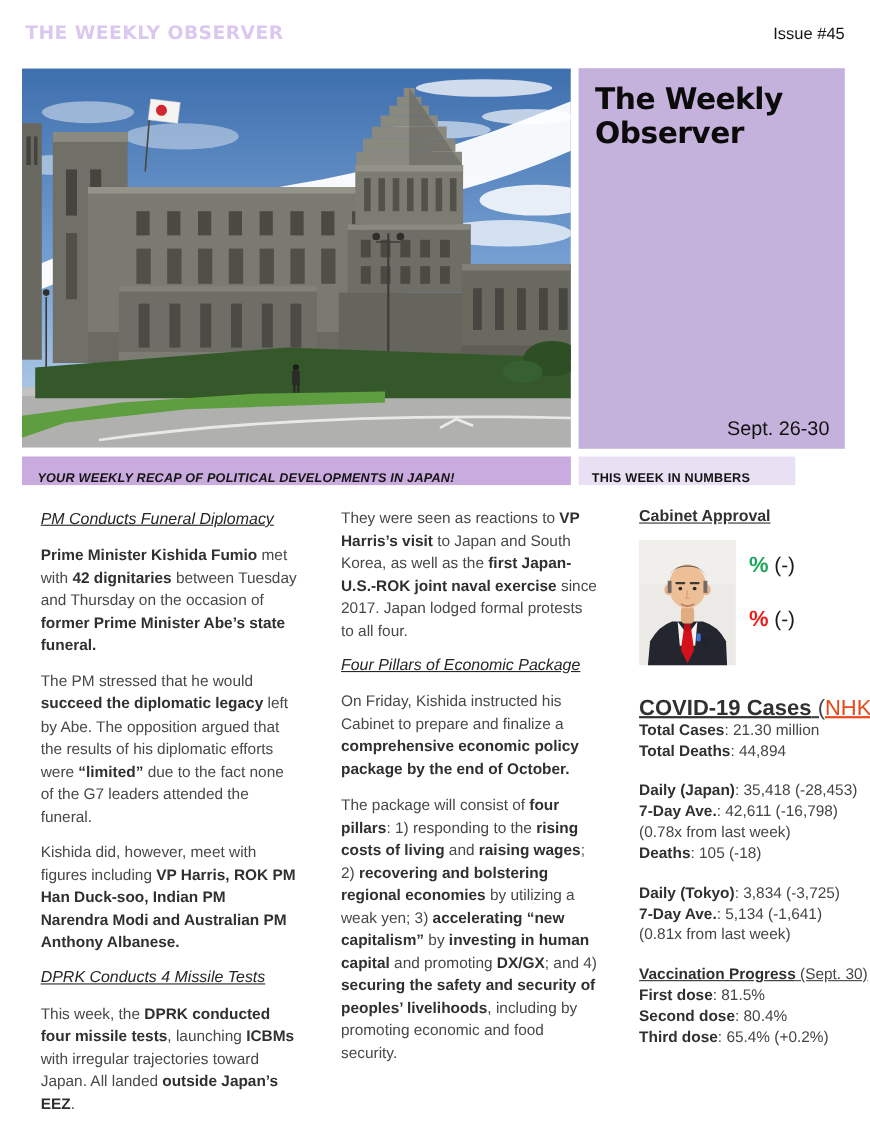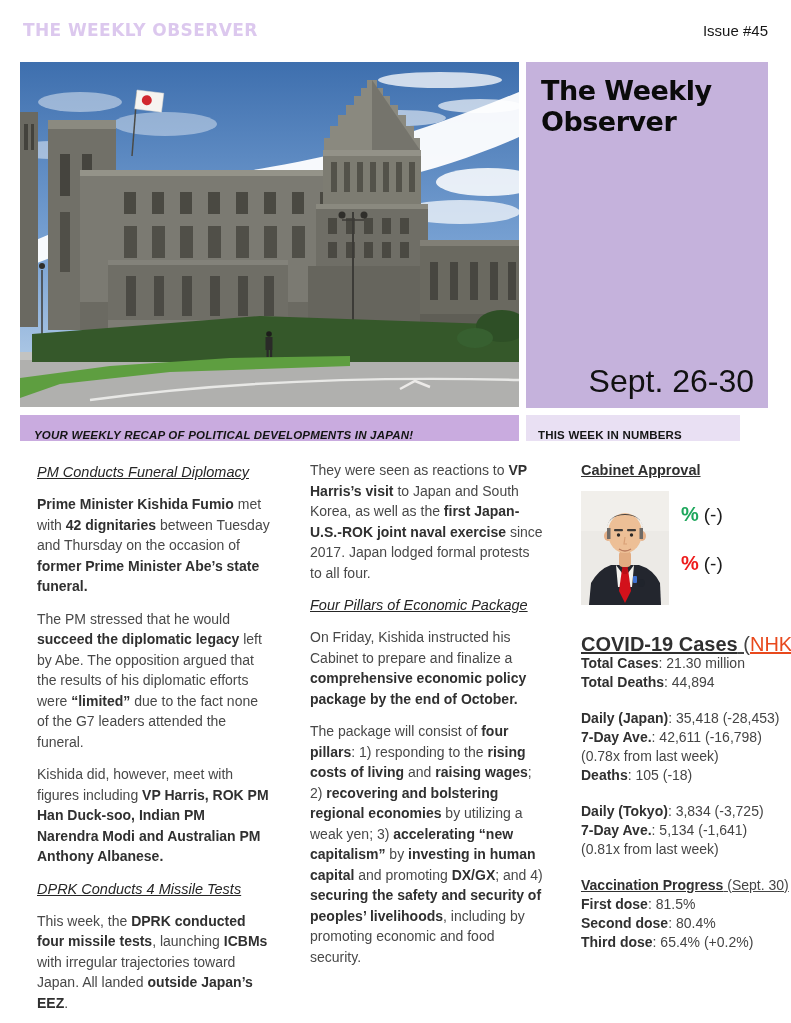--- a/index.html
+++ b/index.html
@@ -12,27 +12,27 @@
   .issue{position:absolute;right:23px;top:22px;font-size:15px;color:#161616;text-align:right;}
 
   
   .hero{position:absolute;left:20px;top:62px;width:499px;height:345px;overflow:hidden;}
   .hero svg{display:block;}
 
   
   .panel{position:absolute;left:526px;top:62px;width:242px;height:346px;background:#c5b2dc;}
   .panel h1{margin:0;padding:14px 12px 0 15px;font-family:"DejaVu Sans",sans-serif;
             font-weight:bold;font-size:27px;line-height:1.14;letter-spacing:-.5px;color:#0b0b0b;}
-  .panel .date{position:absolute;right:14px;bottom:8px;font-size:32px;font-weight:500;color:#111;}
+  .panel .date{position:absolute;right:14px;bottom:8px;font-size:18px;font-weight:500;color:#111;}
 
   
   .banner{position:absolute;top:415px;height:26px;display:flex;align-items:flex-end;}
   .banner.tagline{left:20px;width:499px;background:#c9abdf;padding-left:14px;box-sizing:border-box;}
   .banner.tagline span{font-size:11.5px;font-weight:bold;font-style:italic;color:#141414;letter-spacing:.2px;}
-  .banner.numbers{left:526px;width:214px;background:#e9e0f3;padding-left:12px;box-sizing:border-box;}
+  .banner.numbers{left:526px;width:197px;background:#e9e0f3;padding-left:12px;box-sizing:border-box;}
   .banner.numbers span{font-size:11.5px;font-weight:bold;color:#141414;letter-spacing:.2px;}
 
   
   main{position:absolute;top:460px;left:0;width:791px;}
   .col{position:absolute;top:0;}
   .col1{left:37px;width:233px;}
   .col2{left:287px;width:233px;margin-left:23px;}
   .col3{left:537px;width:238px;margin-left:44px;}
 
   .article{font-size:14px;line-height:20.5px;color:#484848;}

